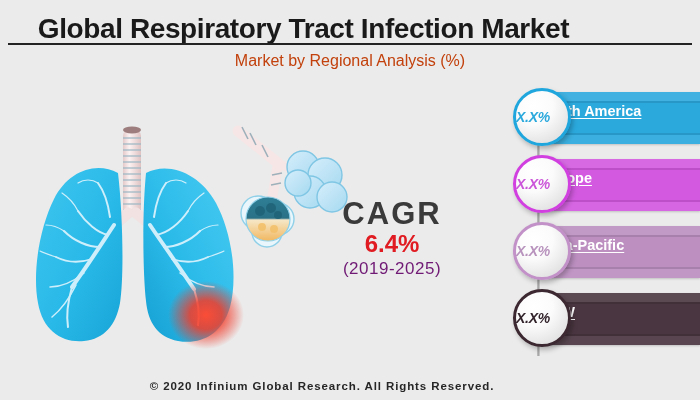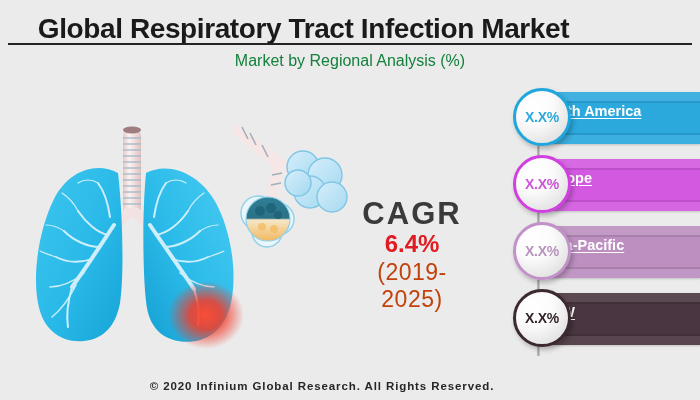--- a/index.html
+++ b/index.html
@@ -41,59 +41,59 @@
     background: #232323;
   }
   .subtitle {
     position: absolute;
     top: 52px;
     left: 0;
     width: 700px;
     text-align: center;
     font-size: 16px;
     font-weight: normal;
-    color: #15803d;
+    color: #c2410c;
   }
 
   
   .illustration {
     position: absolute;
     left: 10px;
     top: 95px;
     width: 340px;
     height: 270px;
   }
 
   
   .cagr-block {
     position: absolute;
-    left: 352px;
+    left: 332px;
     top: 198px;
     width: 120px;
     text-align: center;
   }
   .cagr-label {
     font-size: 31px;
     font-weight: bold;
     color: #3a3a3a;
     letter-spacing: 2px;
     line-height: 1;
   }
   .cagr-value {
     font-size: 24px;
     font-weight: bold;
     color: #e01b21;
     letter-spacing: 0px;
     line-height: 1.12;
     margin-top: 2px;
   }
   .cagr-period {
-    font-size: 23px;
+    font-size: 17px;
     font-weight: normal;
-    color: #c2410c;
+    color: #701a75;
     letter-spacing: 0.5px;
     margin-top: 1px;
     text-align: center;
   }
 
   
   .legend {
     position: absolute;
     left: 505px;
     top: 88px;
@@ -147,21 +147,21 @@
     left: 8px;
     top: 0px;
     width: 58px;
     height: 58px;
     border-radius: 50%;
     background: radial-gradient(circle at 34% 28%, #ffffff 0%, #fbfbfb 38%, #e3e3e3 78%, #d4d4d4 100%);
     box-shadow: 2px 3px 5px rgba(0,0,0,0.25);
     box-sizing: border-box;
     display: flex;
     align-items: center;
-    justify-content: center;
+    font-style: italic;
   }
   .badge-text {
     font-size: 14px;
     font-weight: bold;
     letter-spacing: -0.3px;
   }
 
   .footer {
     position: absolute;
     left: 0;

